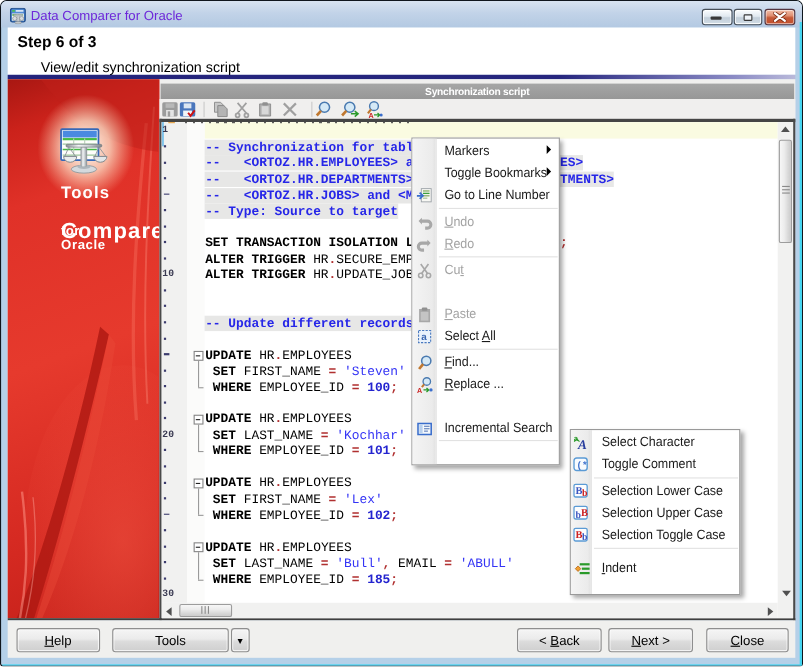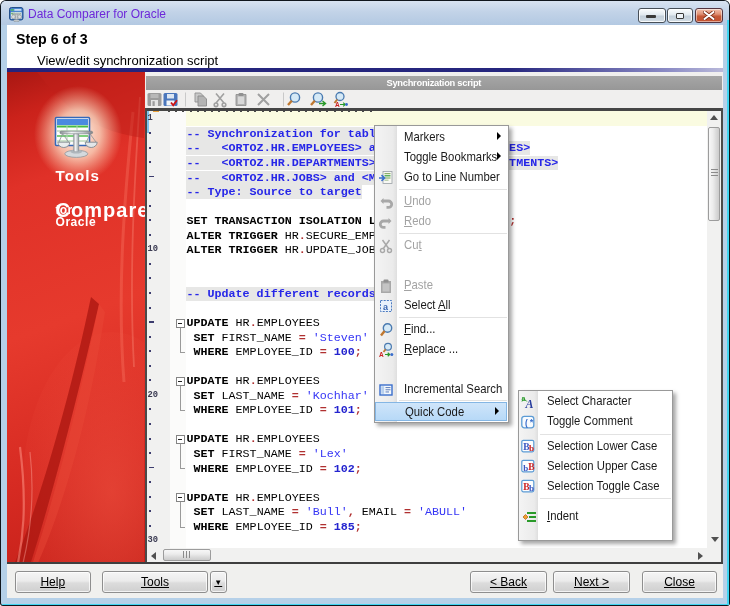--- a/index.html
+++ b/index.html
@@ -59,21 +59,21 @@
   #hsb { left:0; top:437.2px; width:560.3px; height:14.2px; background:#f1f1f0; }
   .thumbV { position:absolute; border:1px solid #9c9c9c; border-radius:2px;
     background:linear-gradient(to right,#f7f7f7,#ececec 40%,#d8d8d8 75%,#cccccc); }
   .thumbH { position:absolute; border:1px solid #9c9c9c; border-radius:2px;
     background:linear-gradient(#f7f7f7,#ececec 40%,#d8d8d8 75%,#cccccc); }
   
   #bottombar { left:7px; top:564.4px; width:716px; height:33.9px; background:#f0f0ee; }
   .btn { position:absolute; height:22px; border:1px solid #8e8e8e; border-radius:3px; color:#000;
     background:linear-gradient(#f5f5f5,#ebebeb 45%,#dcdcdc 55%,#cfcfcf);
     font-size:12px; text-align:center; box-shadow:inset 0 0 0 1px rgba(255,255,255,0.75); }
-  .btn span { display:block; line-height:20px;text-decoration:underline; }
+  .btn span { display:block; line-height:20px; }
   u.m { text-decoration:underline; }
   
   .menu { position:absolute; background:#ffffff; border:1px solid #999999;
     box-shadow:3px 3px 4px rgba(0,0,0,0.35); }
   .mgutter { position:absolute; left:0; top:0; bottom:0; width:22px;
     background:linear-gradient(to right,#f4f4f4,#ebebeb 85%,#e2e2e2); border-right:1px solid #e0e0e0; }
   .mi { position:absolute; left:0; right:0; height:20px; font-size:12.2px; letter-spacing:0px; color:#1a1a1a; }
   .mi .txt { position:absolute; left:29px; top:2.8px; display:inline-block; transform:scaleX(0.93); transform-origin:0 0; white-space:nowrap; }
   .mi.dis { color:#a3a3a3; }
   .mi .ico { position:absolute; left:3px; top:2px; width:16px; height:16px; }
@@ -433,24 +433,20 @@
       <span class="ico" id="i-incs"><svg width="16" height="16" viewBox="0 0 16 16">
           <rect x="2" y="3" width="12" height="10" fill="#f4f8fc" stroke="#3a6ecc" stroke-width="1.4"></rect>
           <rect x="3.2" y="4.2" width="3" height="7.6" fill="#b8d0ee"></rect>
           <rect x="7.5" y="5" width="5" height="1.1" fill="#6a88c0"></rect>
           <rect x="7.5" y="7.2" width="5" height="1.1" fill="#6a88c0"></rect>
           <rect x="7.5" y="9.4" width="3.5" height="1.1" fill="#6a88c0"></rect>
         </svg></span>
       <span class="txt">Incremental Search</span>
     </div>
   <div class="msep" style="top:273.9px"></div>
-  <div class="mi" id="qc" style="top:275.7px; left:0.5px; right:0.5px; height:19.5px">
-      <span class="txt" style="top:2.5px">Quick Code</span>
-      <span class="marrow"></span>
-    </div>
 </div>
 
 <div class="menu" id="submenu" style="left:517.5px; top:389.5px; width:155px; height:151px">
   <div class="mgutter" style="width:19px"></div>
   <div class="mi" style="top:1px">
       <span class="ico" id="i-selchar" style="left:2px"><svg width="14" height="16" viewBox="0 0 14 16">
           <text x="0.5" y="6.5" font-family="Liberation Sans" font-size="7" font-weight="bold" fill="#2a9a2a">a</text>
           <path d="M1 7.5 l2.4 -2.4 l2.4 2.4" stroke="#2a9a2a" stroke-width="1" fill="none"></path>
           <text x="4.5" y="14" font-family="Liberation Serif" font-size="12" font-weight="bold" font-style="italic" fill="#2a3f9e">A</text>
         </svg></span>

